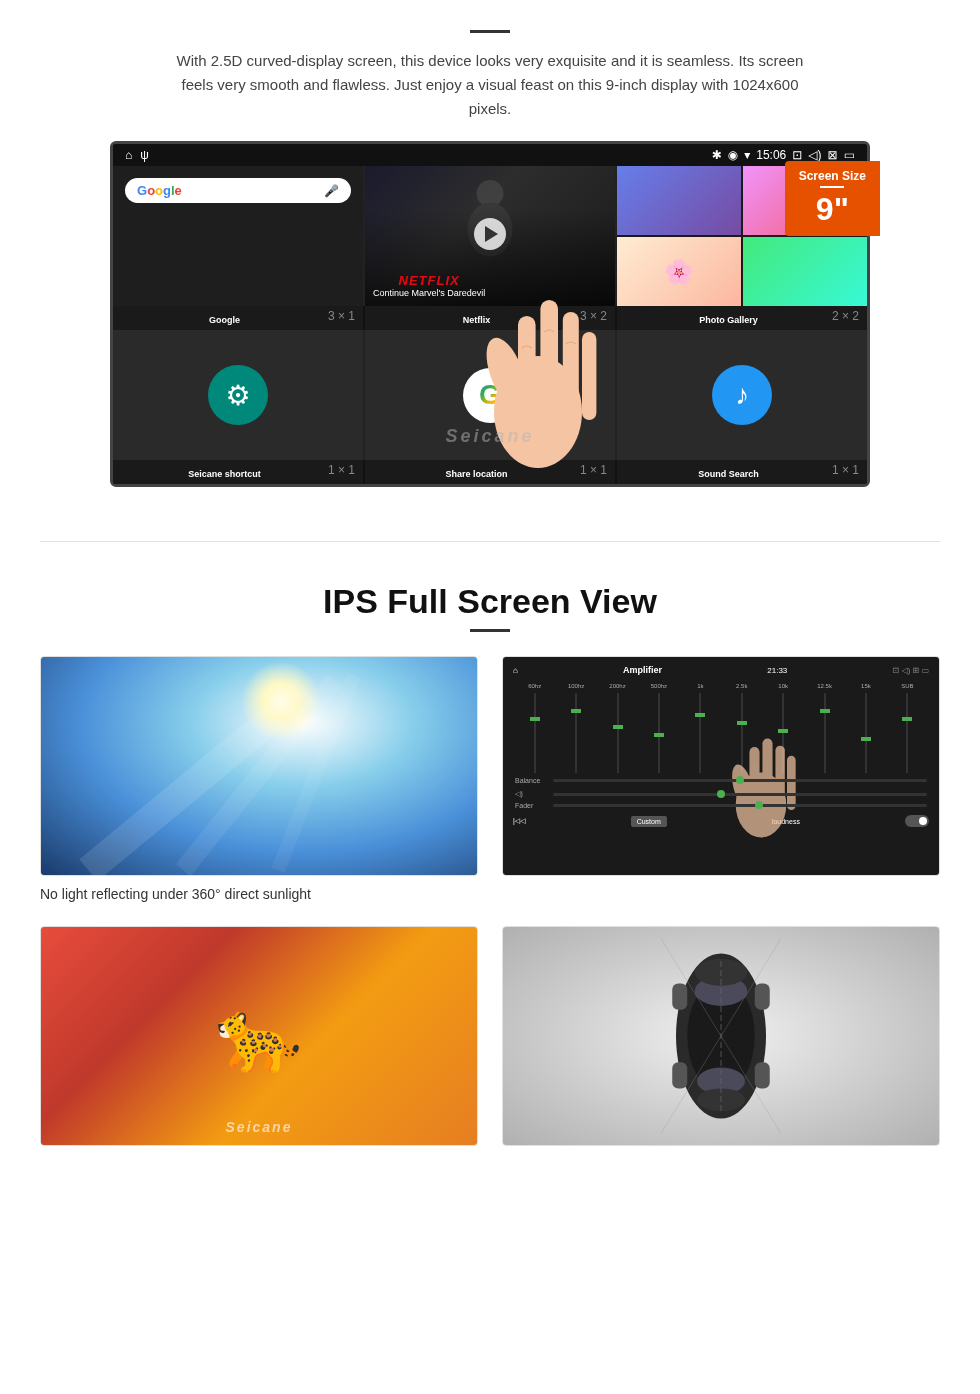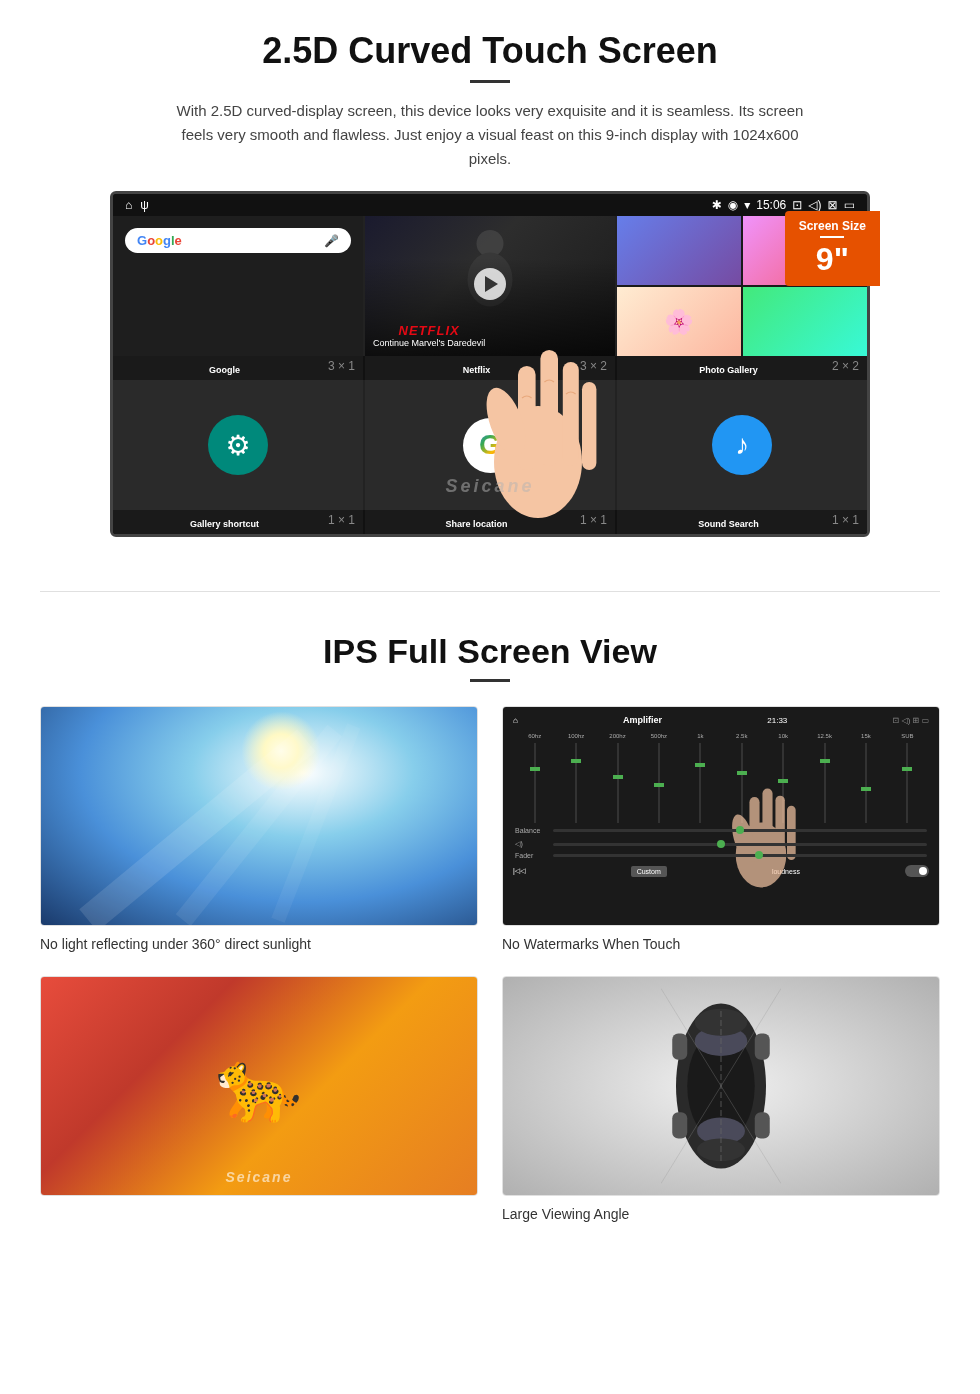--- a/index.html
+++ b/index.html
@@ -436,21 +436,20 @@
       font-weight: bold;
       letter-spacing: 3px;
       z-index: 15;
       pointer-events: none;
     }
   </style>
 </head>
 <body>
 
 <div class="section1">
-  <h1>2.5D Curved Touch Screen</h1>
   <div class="title-underline"></div>
   <p>With 2.5D curved-display screen, this device looks very exquisite and it is seamless. Its screen feels very smooth and flawless. Just enjoy a visual feast on this 9-inch display with 1024x600 pixels.</p>
 
   
   <div class="device-wrapper">
     
     <div class="screen-size-badge">
       <div class="badge-title">Screen Size</div>
       <div class="badge-underline"></div>
       <div class="badge-size">9"</div>
@@ -563,21 +562,21 @@
 
         <div class="app-cell music-cell">
           <div class="music-icon-wrap">
             <span class="music-note">♪</span>
           </div>
         </div>
       </div>
 
       <div class="labels-row">
         <div class="label-cell">
-          <span class="label-name">Gallery shortcut</span>
+          <span class="label-name">Seicane shortcut</span>
           <span class="label-dims">1 × 1</span>
         </div>
         <div class="label-cell">
           <span class="label-name">Share location</span>
           <span class="label-dims">1 × 1</span>
         </div>
         <div class="label-cell">
           <span class="label-name">Sound Search</span>
           <span class="label-dims">1 × 1</span>
         </div>
@@ -721,21 +720,20 @@
           <div class="amp-bottom">
             <span>|◁◁</span>
             <div class="amp-custom-btn">Custom</div>
             <span>loudness</span>
             <div style="width:24px;height:12px;background:#555;border-radius:6px;position:relative;">
               <div style="position:absolute;right:2px;top:2px;width:8px;height:8px;background:#fff;border-radius:50%;"></div>
             </div>
           </div>
         </div>
       </div>
-      <div class="feature-label">No Watermarks When Touch</div>
     </div>
 
     <div class="feature-item">
       <div class="feature-image">
         <div class="cheetah-bg">
           <span class="cheetah-emoji">🐆</span>
           <div class="seicane-watermark">Seicane</div>
         </div>
       </div>
     </div>
@@ -765,17 +763,16 @@
 
             <line x1="80" y1="30" x2="80" y2="230" stroke="#666" stroke-width="1" stroke-dasharray="8,4"></line>
 
             <line x1="80" y1="130" x2="0" y2="0" stroke="rgba(150,150,150,0.4)" stroke-width="1"></line>
             <line x1="80" y1="130" x2="160" y2="0" stroke="rgba(150,150,150,0.4)" stroke-width="1"></line>
             <line x1="80" y1="130" x2="0" y2="260" stroke="rgba(150,150,150,0.4)" stroke-width="1"></line>
             <line x1="80" y1="130" x2="160" y2="260" stroke="rgba(150,150,150,0.4)" stroke-width="1"></line>
           </svg>
         </div>
       </div>
-      <div class="feature-label">Large Viewing Angle</div>
     </div>
 
   </div>
 </div>
 
 </body></html>

